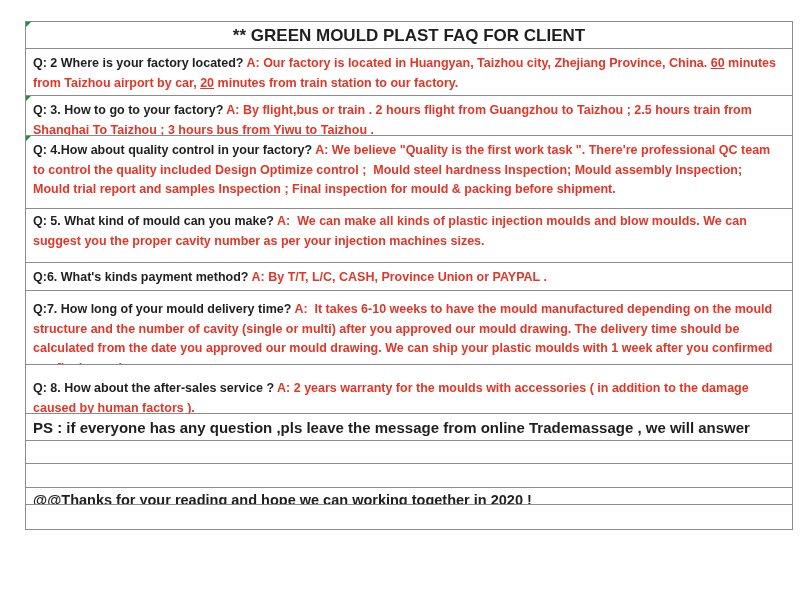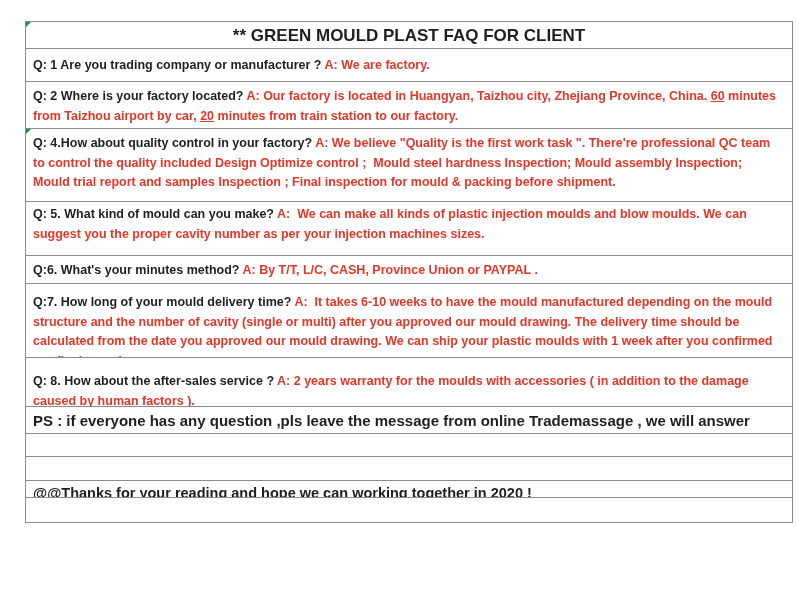--- a/index.html
+++ b/index.html
@@ -32,25 +32,25 @@
     position: absolute; top: 0; left: 0; width: 0; height: 0;
     border-top: 5px solid var(--corner, #1e8f3e);
     border-right: 5px solid transparent;
   }
 </style>
 </head>
 <body>
 
 <div id="sheet">
     <div class="row" style="height: 28px; text-align: center; font-size: 17px; line-height: 24px; padding-top: 2px;"><span class="corner"></span><span class="ques">** GREEN MOULD PLAST FAQ FOR CLIENT</span></div>
-    <div class="row" style="height: 34px; padding-top: 7px;"><span class="ques">Q: 1 Are you trading company or manufacturer ? </span><span class="ans">A: We are factory.</span></div>
     <div class="row" style="height: 48px; padding-top: 5px;"><span class="ques">Q: 2 Where is your factory located? </span><span class="ans">A: Our factory is located in Huangyan, Taizhou city, Zhejiang Province, China. </span><span class="ans u">60</span><span class="ans"> minutes from Taizhou airport by car, </span><span class="ans u">20</span><span class="ans"> minutes from train station to our factory.</span></div>
+    <div class="row" style="height: 41px; padding-top: 5px;"><span class="corner"></span><span class="ques">Q: 3. How to go to your factory? </span><span class="ans">A: By flight,bus or train . 2 hours flight from Guangzhou to Taizhou ; 2.5 hours train from Shanghai To Taizhou ; 3 hours bus from Yiwu to Taizhou .</span></div>
     <div class="row" style="height: 74px; padding-top: 5px;"><span class="corner"></span><span class="ques">Q: 4.How about quality control in your factory? </span><span class="ans">A: We believe "Quality is the first work task ". There're professional QC team to control the quality included Design Optimize control ;  Mould steel hardness Inspection; Mould assembly Inspection;  Mould trial report and samples Inspection ; Final inspection for mould &amp; packing before shipment.</span></div>
     <div class="row" style="height: 55px; padding-top: 3px;"><span class="ques">Q: 5. What kind of mould can you make? </span><span class="ans">A:  We can make all kinds of plastic injection moulds and blow moulds. We can suggest you the proper cavity number as per your injection machines sizes.</span></div>
-    <div class="row" style="height: 29px; padding-top: 5px;"><span class="ques">Q:6. What's your minutes method? </span><span class="ans">A: By T/T, L/C, CASH, Province Union or PAYPAL .</span></div>
+    <div class="row" style="height: 29px; padding-top: 5px;"><span class="ques">Q:6. What's kinds payment method? </span><span class="ans">A: By T/T, L/C, CASH, Province Union or PAYPAL .</span></div>
     <div class="row" style="height: 75px; padding-top: 9px;"><span class="ques">Q:7. How long of your mould delivery time? </span><span class="ans">A:  It takes 6-10 weeks to have the mould manufactured depending on the mould structure and the number of cavity (single or multi) after you approved our mould drawing. The delivery time should be calculated from the date you approved our mould drawing. We can ship your plastic moulds with 1 week after you confirmed our final samples.</span></div>
     <div class="row" style="height: 50px; padding-top: 14px;"><span class="ques">Q: 8. How about the after-sales service ? </span><span class="ans">A: 2 years warranty for the moulds with accessories ( in addition to the damage caused by human factors ).</span></div>
     <div class="row" style="height: 28px; font-size: 15px; line-height: 23px; padding-top: 2px;"><span class="ques">PS : if everyone has any question ,pls leave the message from online Trademassage , we will answer within  24 hours !</span></div>
     <div class="row" style="height: 24px;"></div>
     <div class="row" style="height: 25px;"></div>
     <div class="row" style="height: 18px; font-size: 14.5px; line-height: 21px; padding-top: 2px;"><span class="ques">@@Thanks for your reading and hope we can working together in 2020 !</span></div>
     <div class="row" style="height: 26px;"></div>
   </div>
 
 </body></html>

